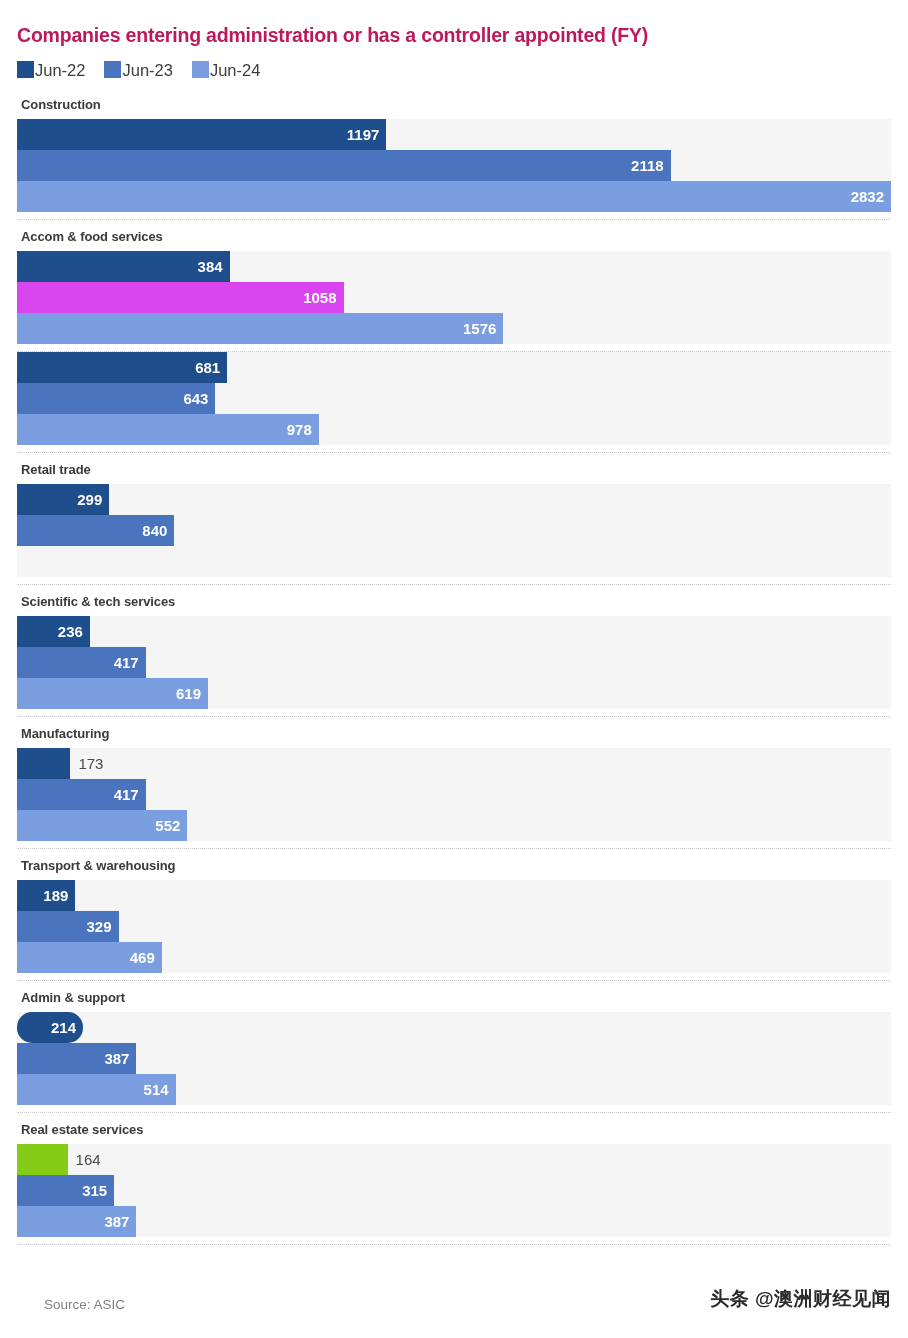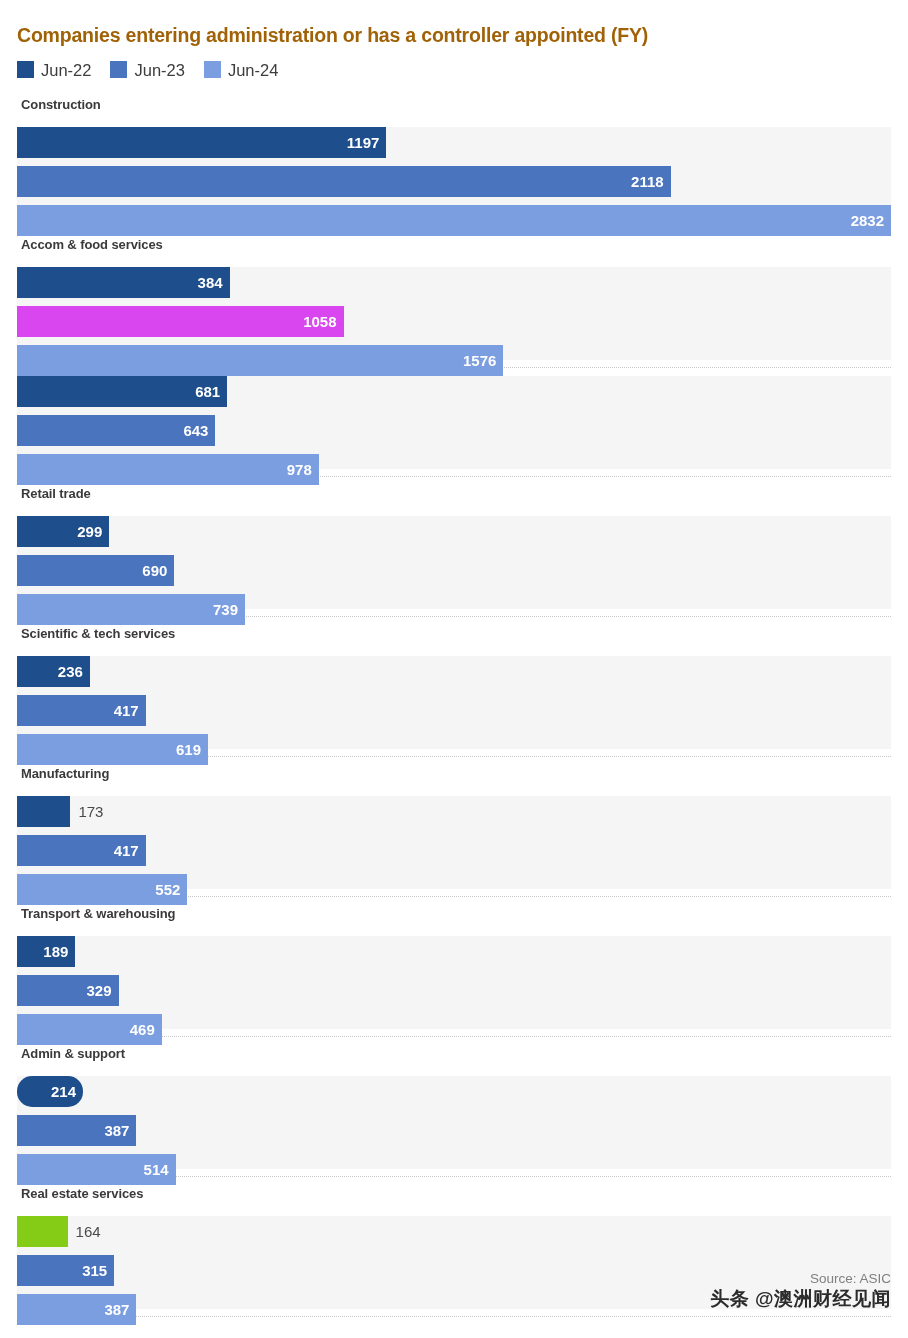--- a/index.html
+++ b/index.html
@@ -20,34 +20,34 @@
     height: 1338px;
     box-sizing: border-box;
     padding: 0 17px;
     background: #ffffff;
   }
   .chart-title {
     padding-top: 24px;
     font-size: 19.5px;
     font-weight: bold;
     letter-spacing: -0.2px;
-    color: #a16207;
+    color: #be185d;
     line-height: 1.2;
   }
   .legend {
     display: flex;
     align-items: center;
     gap: 19px;
     margin-top: 14px;
     margin-bottom: 4px;
   }
   .legend-entry {
     display: flex;
     align-items: center;
-    gap: 7px;
+    gap: 1px;
   }
   .legend-swatch {
     width: 17px;
     height: 17px;
     display: block;
     flex: 0 0 auto;
   }
   .legend-label {
     font-size: 16.5px;
     color: #3d3d3d;
@@ -69,21 +69,20 @@
   .plot {
     position: relative;
     height: 93px;
     background: #f5f5f5;
     width: 100%;
     box-sizing: border-box;
   }
   .bar-row {
     position: relative;
     height: 31px;
-    margin-top: 8px;
   }
   .bar {
     position: absolute;
     left: 0;
     top: 0;
     height: 31px;
     display: flex;
     align-items: center;
     justify-content: flex-end;
     box-sizing: border-box;
@@ -105,27 +104,26 @@
     font-weight: normal;
     font-size: 15px;
   }
   .group-sep {
     height: 0;
     border-bottom: 1px dotted #c8c8c8;
     margin-top: 7px;
   }
   .footer {
     position: absolute;
-    left: 9px;
+    left: 30px;
     right: 17px;
     bottom: 26px;
     display: flex;
     align-items: flex-end;
     justify-content: space-between;
-    flex-direction: column;
   }
   .source {
     font-size: 13.5px;
     color: #808080;
     padding-left: 14px;
   }
   .watermark {
     font-size: 19px;
     font-weight: bold;
     color: #2b2b2b;
@@ -221,26 +219,21 @@
       <div class="group">
         <div class="group-label">Retail trade</div>
         <div class="plot">
           <div class="bar-row">
             <div class="bar" style="width: 10.5579%; background: rgb(31, 78, 140);">
               <span class="bar-value">299</span>
             </div>
           </div>
           <div class="bar-row">
             <div class="bar" style="width: 18.0085%; background: rgb(74, 116, 189);">
-              <span class="bar-value">690</span>
-            </div>
-          </div>
-          <div class="bar-row">
-            <div class="bar" style="width: 26.0946%; background: rgb(123, 158, 224);">
-              <span class="bar-value">739</span>
+              <span class="bar-value">840</span>
             </div>
           </div>
         </div>
         <div class="group-sep"></div>
       </div>
       <div class="group">
         <div class="group-label">Scientific &amp; tech services</div>
         <div class="plot">
           <div class="bar-row">
             <div class="bar" style="width: 8.33333%; background: rgb(31, 78, 140);">

